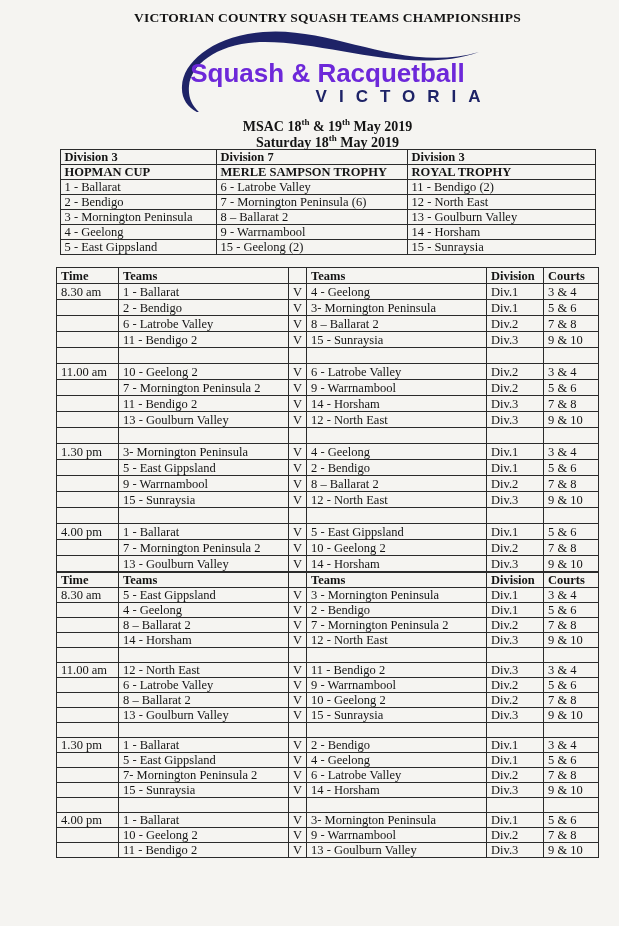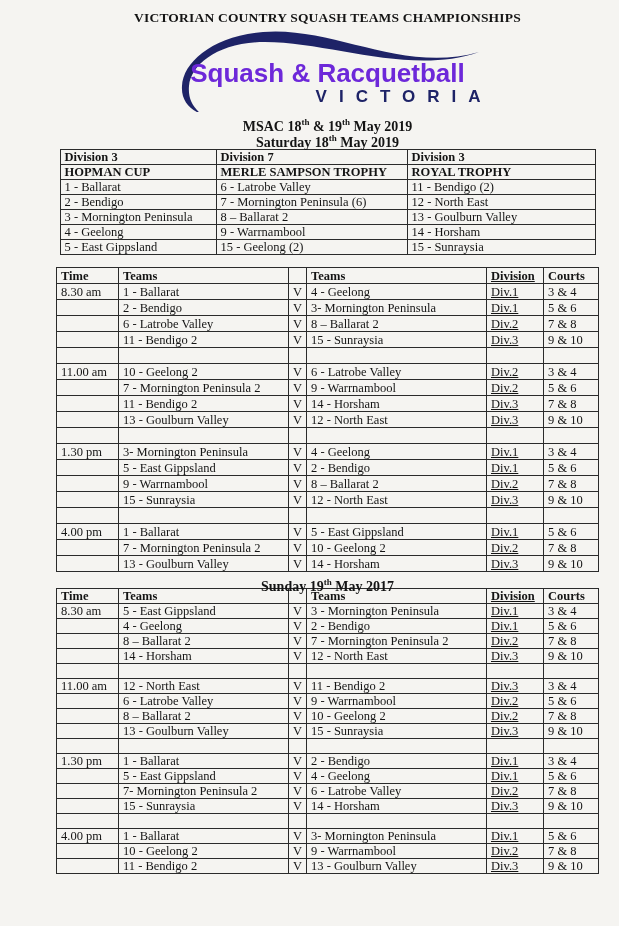--- a/index.html
+++ b/index.html
@@ -62,21 +62,21 @@
 
   
   table.schedule { width: 542px; }
   table.schedule.sat { margin-top: 12px; }
   table.schedule.sat td { height: 16px; }
   table.schedule.sun td { height: 15px; }
   .c0 { width: 62px; }
   .c1 { width: 170px; }
   .c2 { width: 18px; text-align: center; padding: 0 1px; }
   .c3 { width: 180px; }
-  .c4 { width: 57px; text-decoration: underline; }
+  .c4 { width: 57px; }
   .c5 { width: 55px; }
 </style>
 </head>
 <body>
 
 <div class="doc">
 
   <div class="title">VICTORIAN COUNTRY SQUASH TEAMS CHAMPIONSHIPS</div>
 
   <div class="logo">
@@ -282,21 +282,20 @@
           <td class="c0"></td>
           <td class="c1">13 - Goulburn Valley</td>
           <td class="c2">V</td>
           <td class="c3">14 - Horsham</td>
           <td class="c4">Div.3</td>
           <td class="c5">9 &amp; 10</td>
         </tr>
       </tbody>
   </table>
 
-  <div class="date-line"><span>Sunday 19</span><sup>th</sup><span> May 2017</span></div>
 
   <table class="schedule sun">
     <tbody id="sunday-body">
         <tr>
           <td class="c0 hd">Time</td>
           <td class="c1 hd">Teams</td>
           <td class="c2 hd"></td>
           <td class="c3 hd">Teams</td>
           <td class="c4 hd">Division</td>
           <td class="c5 hd">Courts</td>

